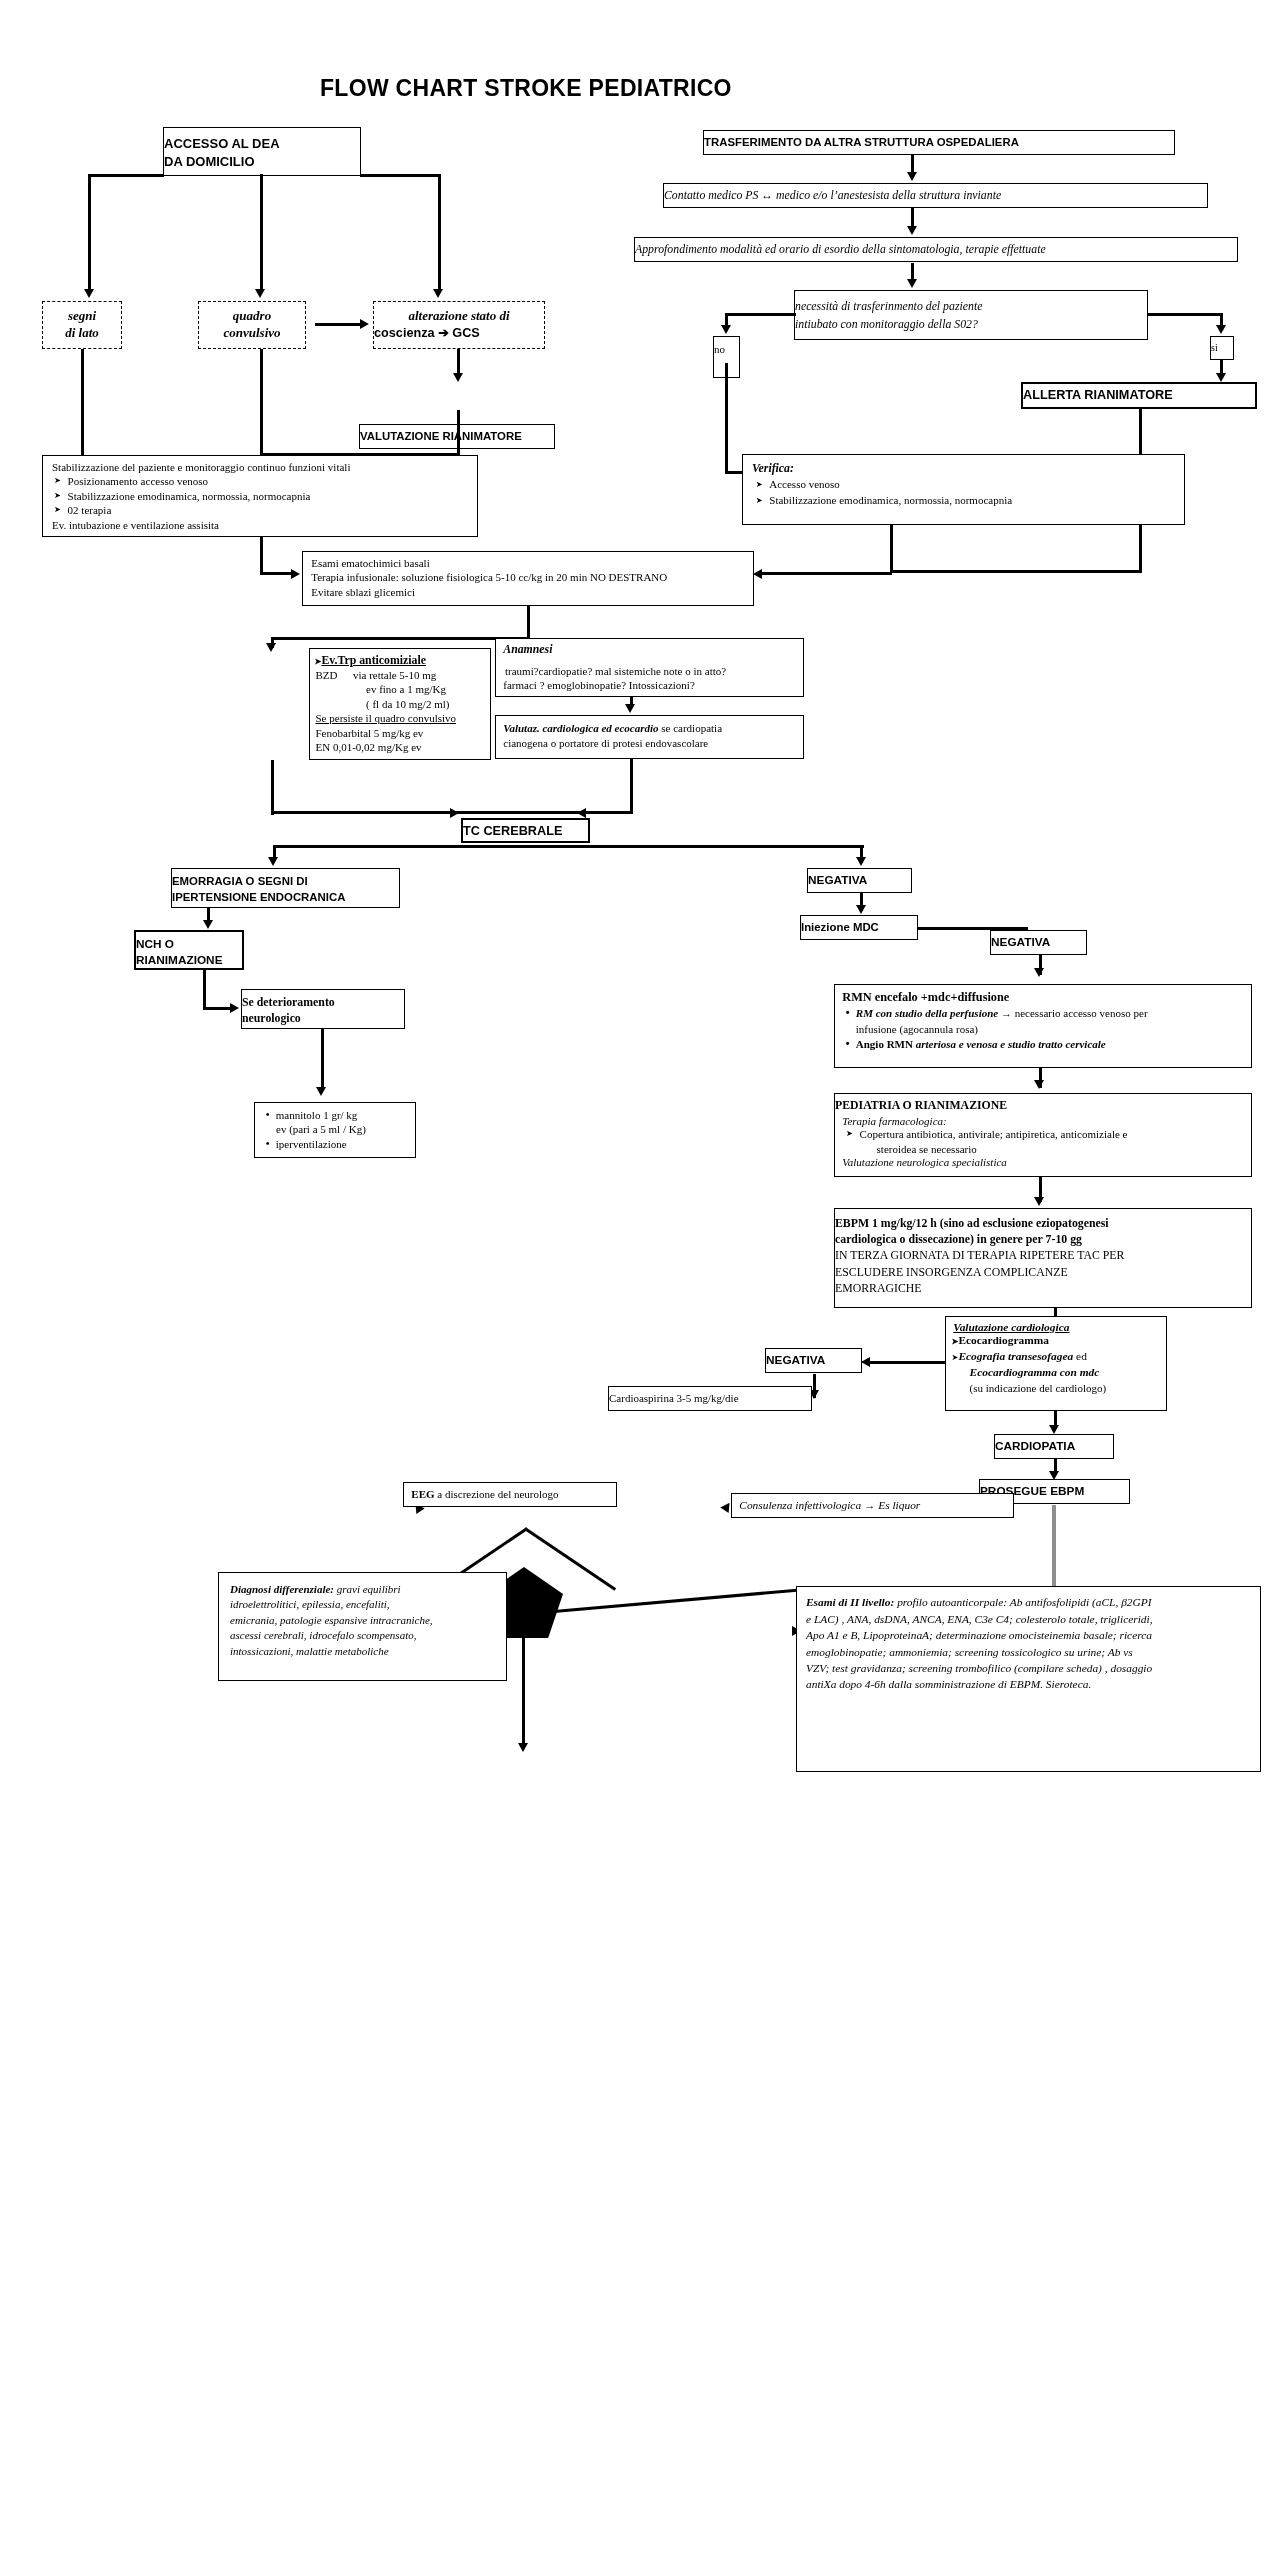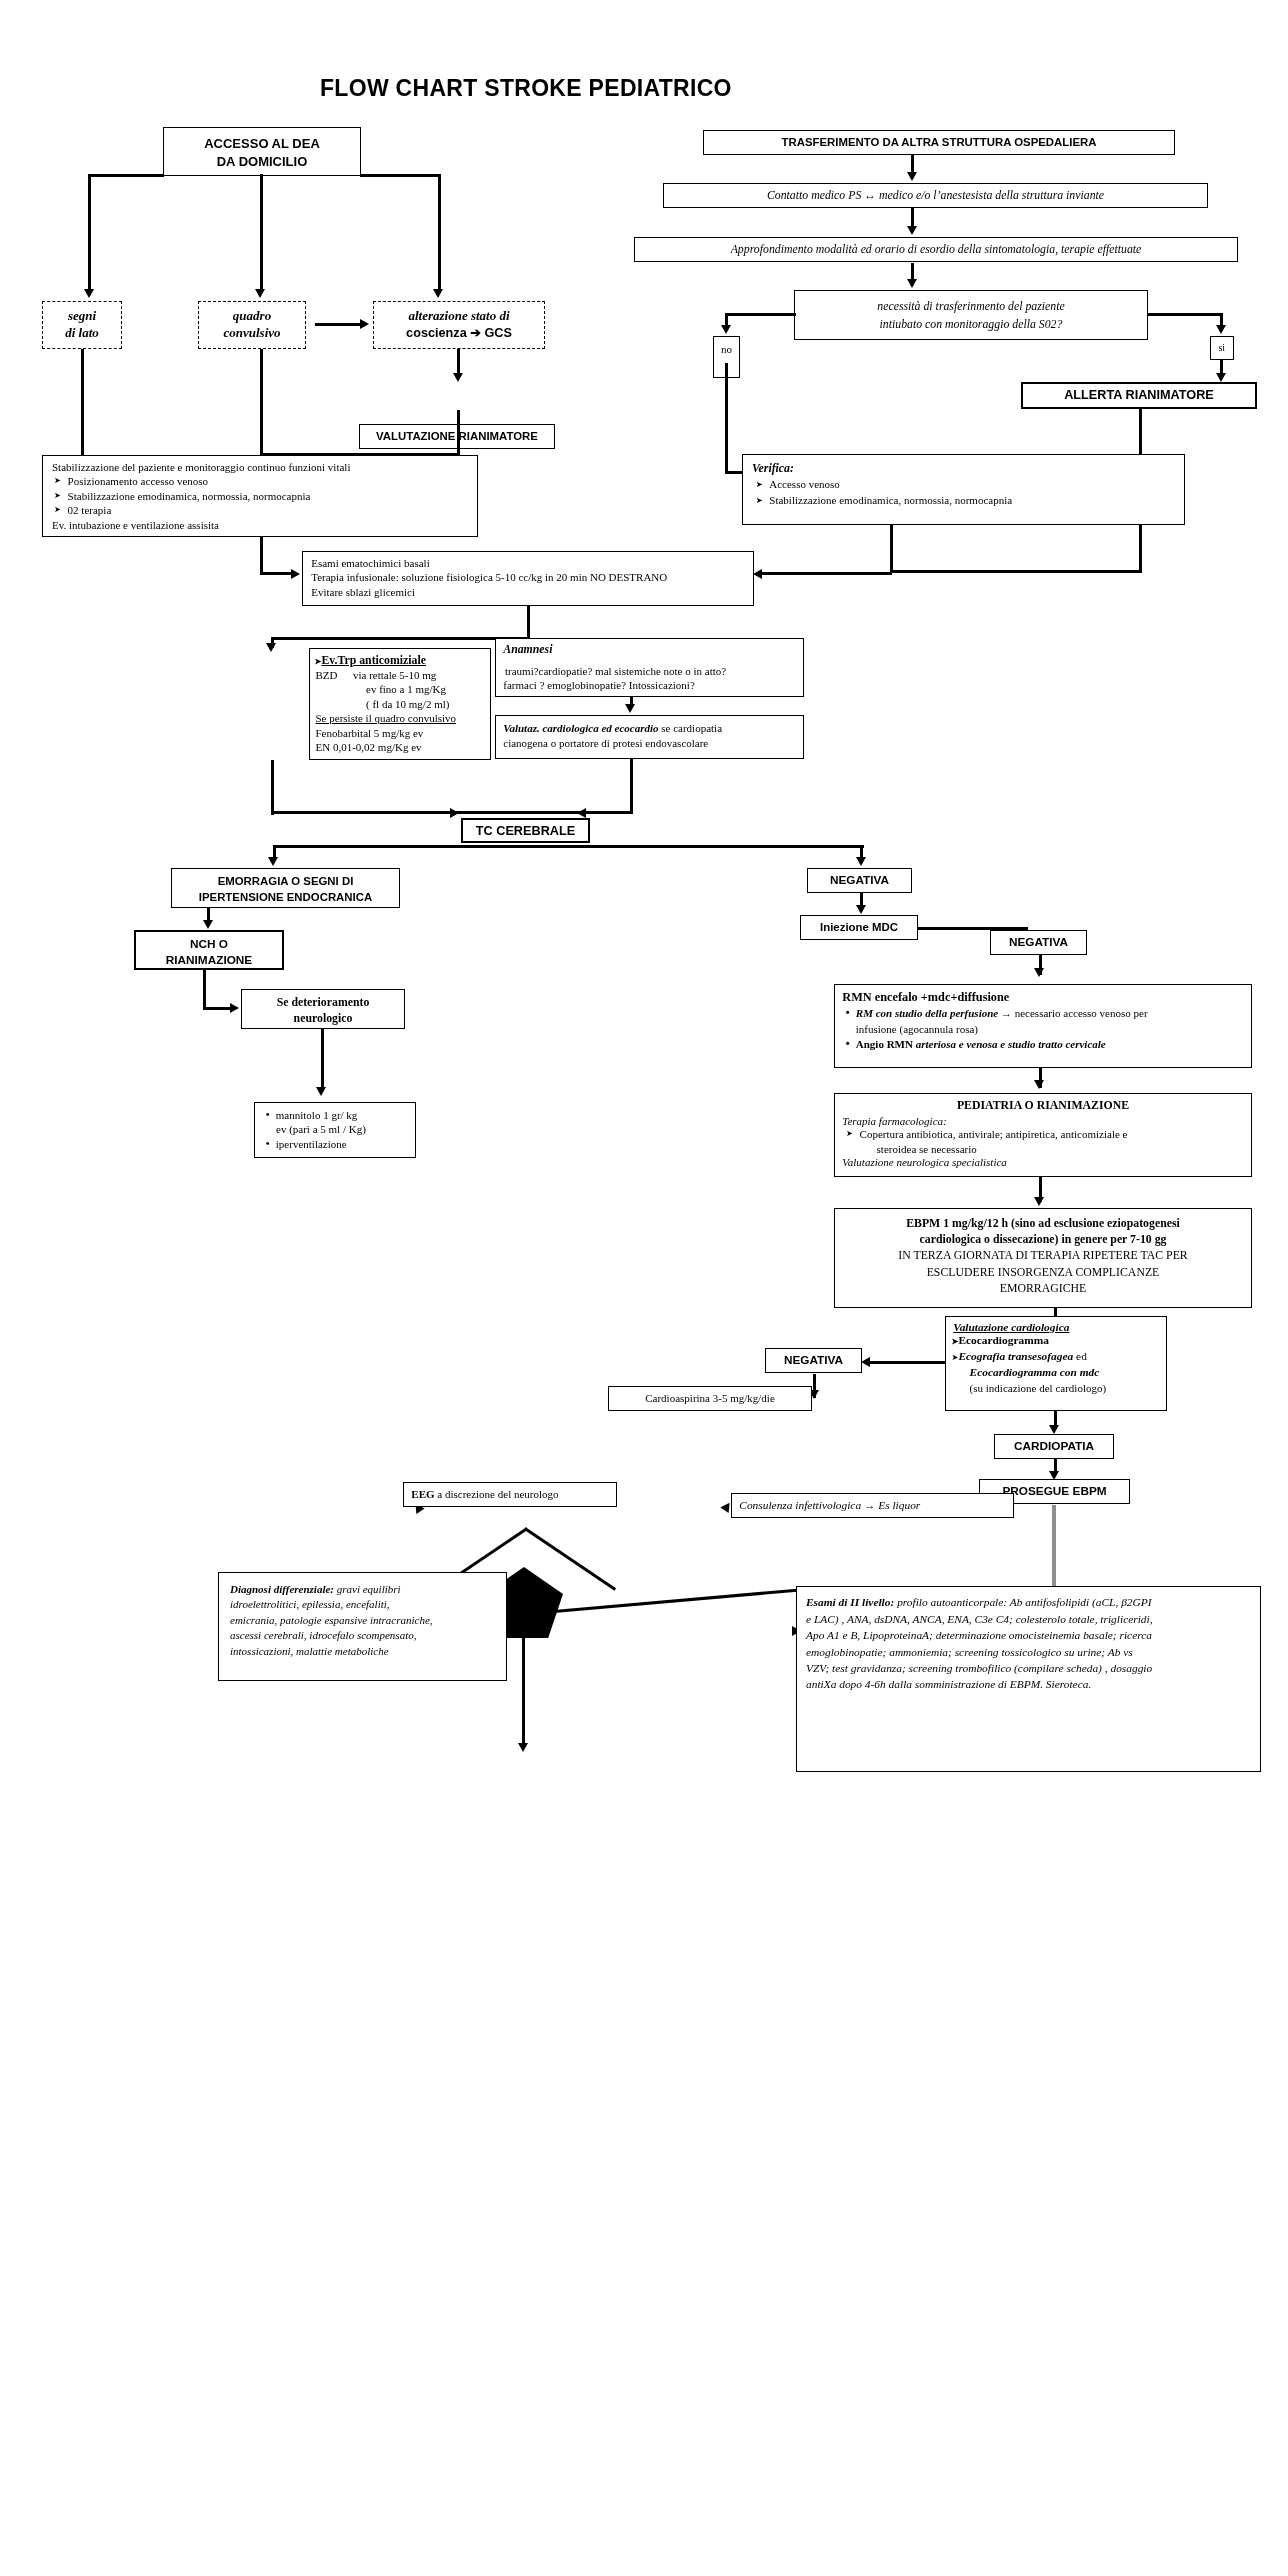--- a/index.html
+++ b/index.html
@@ -11,21 +11,21 @@
   .solid{border:1.4px solid #000;}
   .dashed{border:1.4px dashed #000;}
   .thick{border:2.3px solid #000;}
 
   .sans-b{font-family:"Liberation Sans",sans-serif;font-weight:bold;}
   .serif{font-family:"Liberation Serif",serif;}
   .serif-i{font-family:"Liberation Serif",serif;font-style:italic;}
   .serif-b{font-family:"Liberation Serif",serif;font-weight:bold;}
   .serif-bi{font-family:"Liberation Serif",serif;font-weight:bold;font-style:italic;text-align:center;}
 
-  .ctr{text-align:center;}
+  .ctr{}
   .lft{text-align:left;}
 
   
   .ln{position:absolute;background:#000;}
   .vl{width:2.7px;}
   .hl{height:2.7px;}
   .arw{position:absolute;width:0;height:0;}
   .arw-d{border-left:5.5px solid transparent;border-right:5.5px solid transparent;border-top:9px solid #000;}
   .arw-u{border-left:5.5px solid transparent;border-right:5.5px solid transparent;border-bottom:9px solid #000;}
   .arw-r{border-top:5.5px solid transparent;border-bottom:5.5px solid transparent;border-left:9px solid #000;}
@@ -228,21 +228,21 @@
   <div class="ln vl" style="left:860px;top:845px;height:16.4px;"></div>
   <div class="arw arw-d" style="left:856px;top:857px;"></div>
 
   <div class="box solid" style="left:171px;top:868px;width:229px;height:40px;">
     <div class="sans-b ctr" style="font-size:11.4px;line-height:16.4px;padding-top:3.6px;">EMORRAGIA O SEGNI DI</div>
     <div class="sans-b ctr" style="font-size:11.4px;line-height:16.4px;">IPERTENSIONE ENDOCRANICA</div>
   </div>
   <div class="ln vl" style="left:207px;top:908px;height:16.4px;"></div>
   <div class="arw arw-d" style="left:203px;top:920px;"></div>
 
-  <div class="box thick" style="left:134px;top:930px;width:150px;height:40px;">
+  <div class="box thick" style="left:134px;top:930px;width:110px;height:40px;">
     <div class="sans-b ctr" style="font-size:11.8px;line-height:16.4px;padding-top:3.6px;">NCH O</div>
     <div class="sans-b ctr" style="font-size:11.8px;line-height:16.4px;">RIANIMAZIONE</div>
   </div>
   <div class="ln vl" style="left:203px;top:970px;height:40px;"></div>
   <div class="ln hl" style="left:203px;top:1007px;width:29px;"></div>
   <div class="arw arw-r" style="left:230px;top:1003px;"></div>
 
   <div class="box solid" style="left:241px;top:989px;width:164px;height:40px;">
     <div class="serif-b ctr" style="font-size:11.8px;line-height:16.4px;padding-top:3.6px;">Se deterioramento</div>
     <div class="serif-b ctr" style="font-size:11.8px;line-height:16.4px;">neurologico</div>

